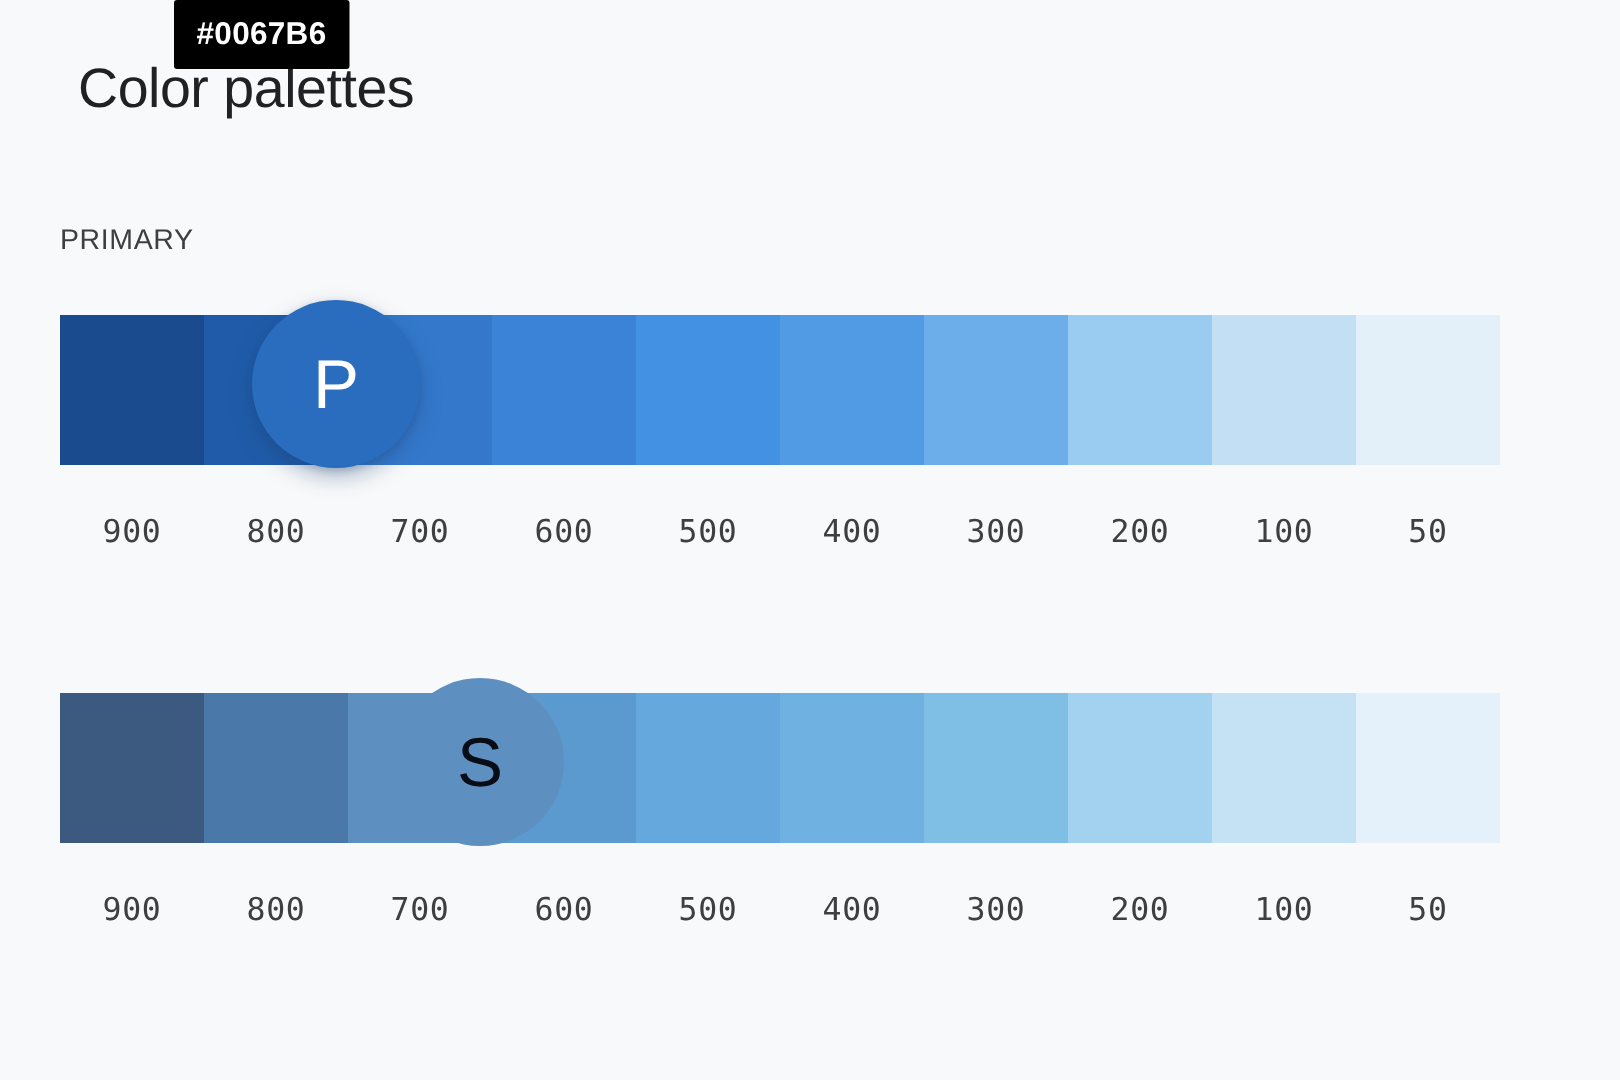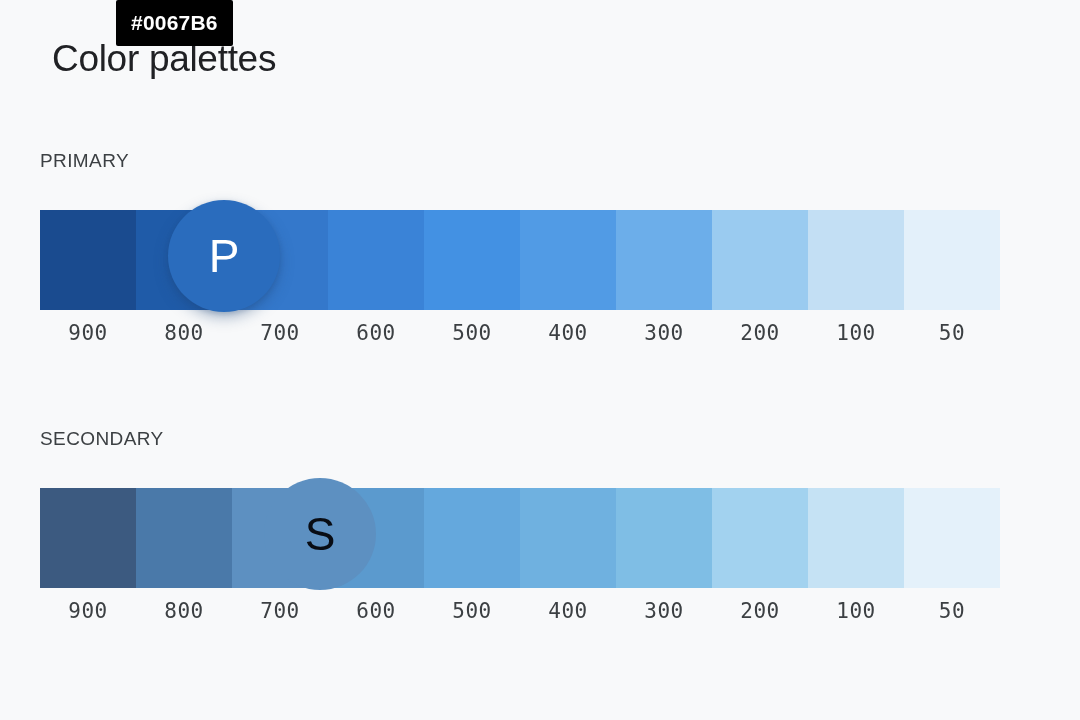--- a/index.html
+++ b/index.html
@@ -69,21 +69,21 @@
 
   .swatch {
     flex: 1 1 0;
     height: 100px;
   }
 
   
   .tick-row {
     display: flex;
     width: 960px;
-    margin-top: 8px;
+    margin-top: 29px;
   }
 
   .tick {
     flex: 1 1 0;
     text-align: center;
     font-family: "DejaVu Sans Mono", "Liberation Mono", monospace;
     font-size: 21px;
     font-weight: 400;
     color: #3c4043;
     line-height: 30px;
@@ -177,21 +177,20 @@
       <div class="tick">400</div>
       <div class="tick">300</div>
       <div class="tick">200</div>
       <div class="tick">100</div>
       <div class="tick">50</div>
     </div>
   </section>
 
   <section class="palette palette-secondary">
 
-    <div class="palette-label">SECONDARY</div>
 
     <div class="swatch-strip">
 
       <div class="swatch" style="background: rgb(60, 90, 128);"></div>
       <div class="swatch" style="background: rgb(74, 121, 169);"></div>
       <div class="swatch" style="background: rgb(93, 144, 193);"></div>
       <div class="swatch" style="background: rgb(91, 154, 206);"></div>
       <div class="swatch" style="background: rgb(100, 168, 221);"></div>
       <div class="swatch" style="background: rgb(111, 177, 224);"></div>
       <div class="swatch" style="background: rgb(127, 190, 229);"></div>

